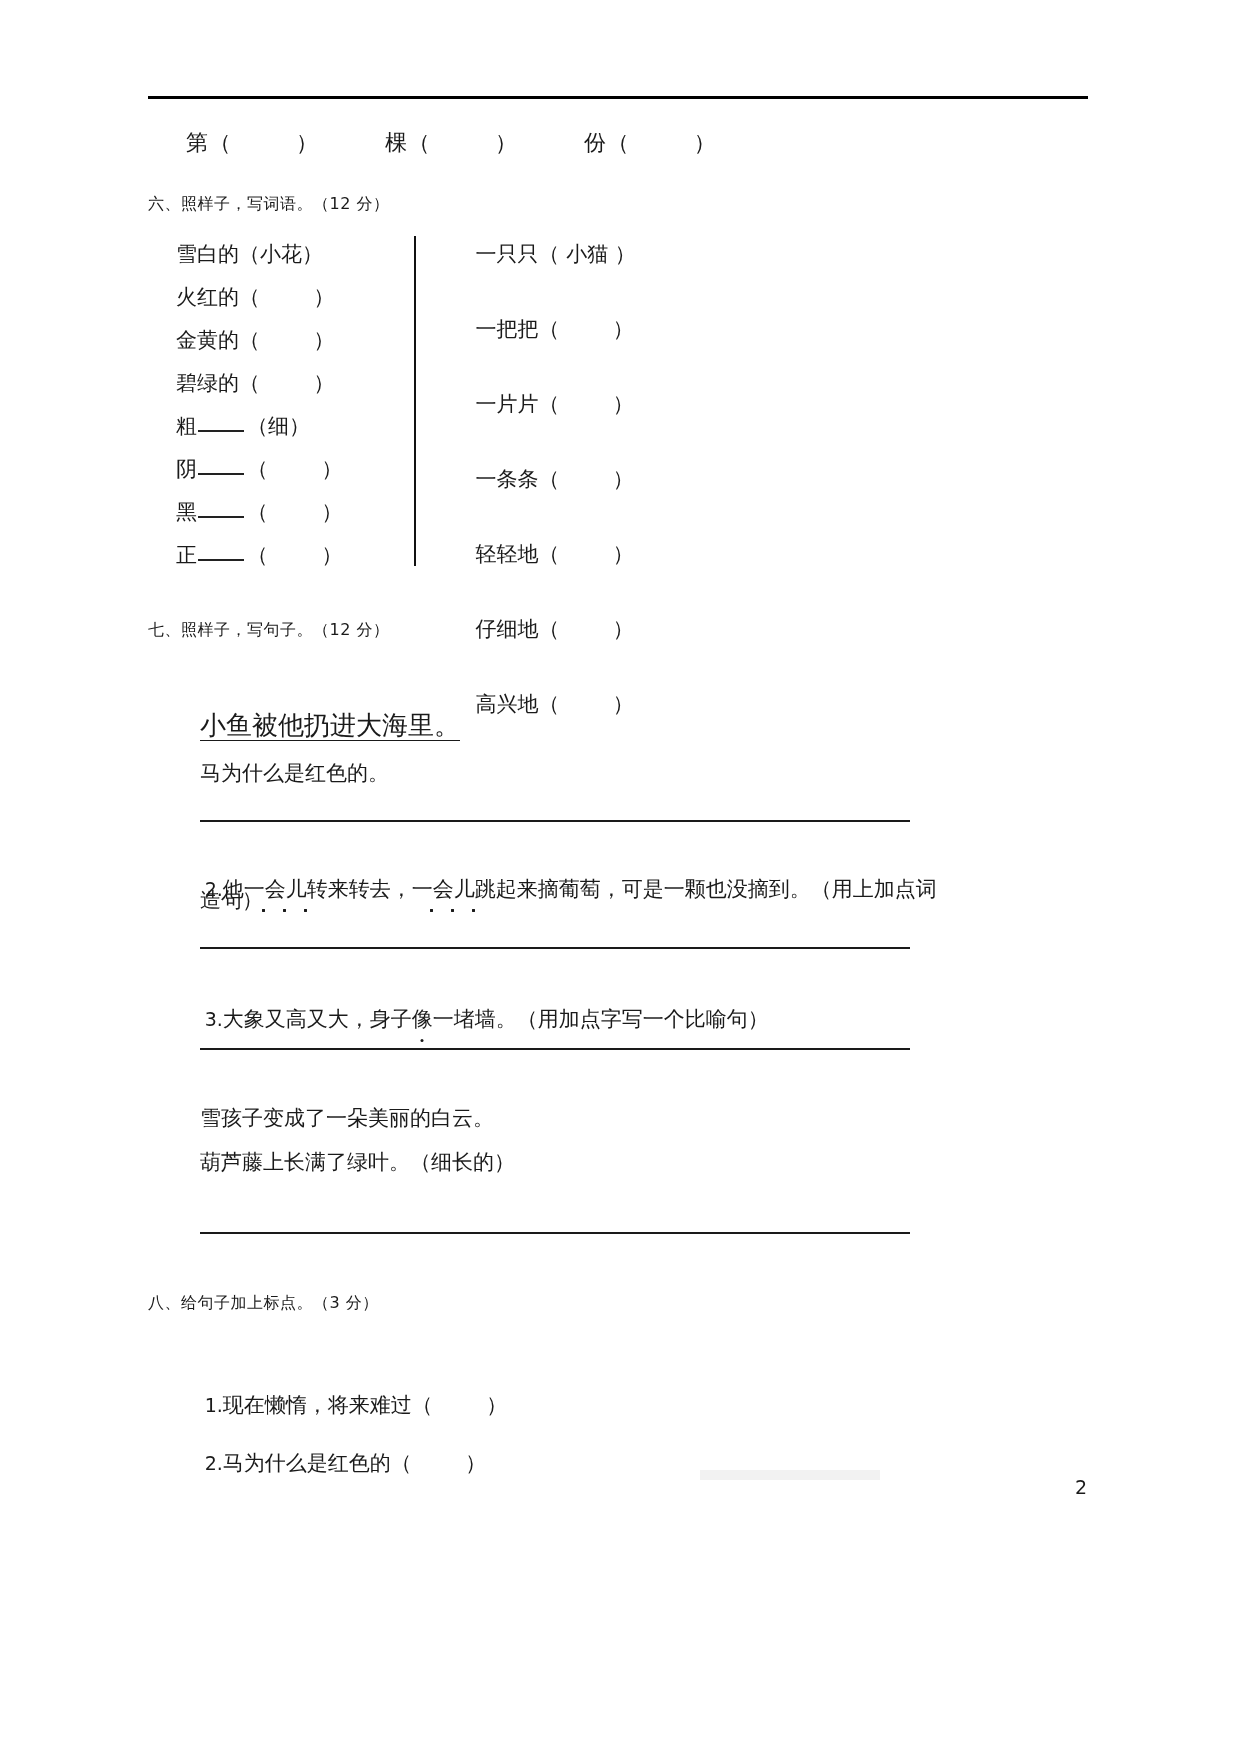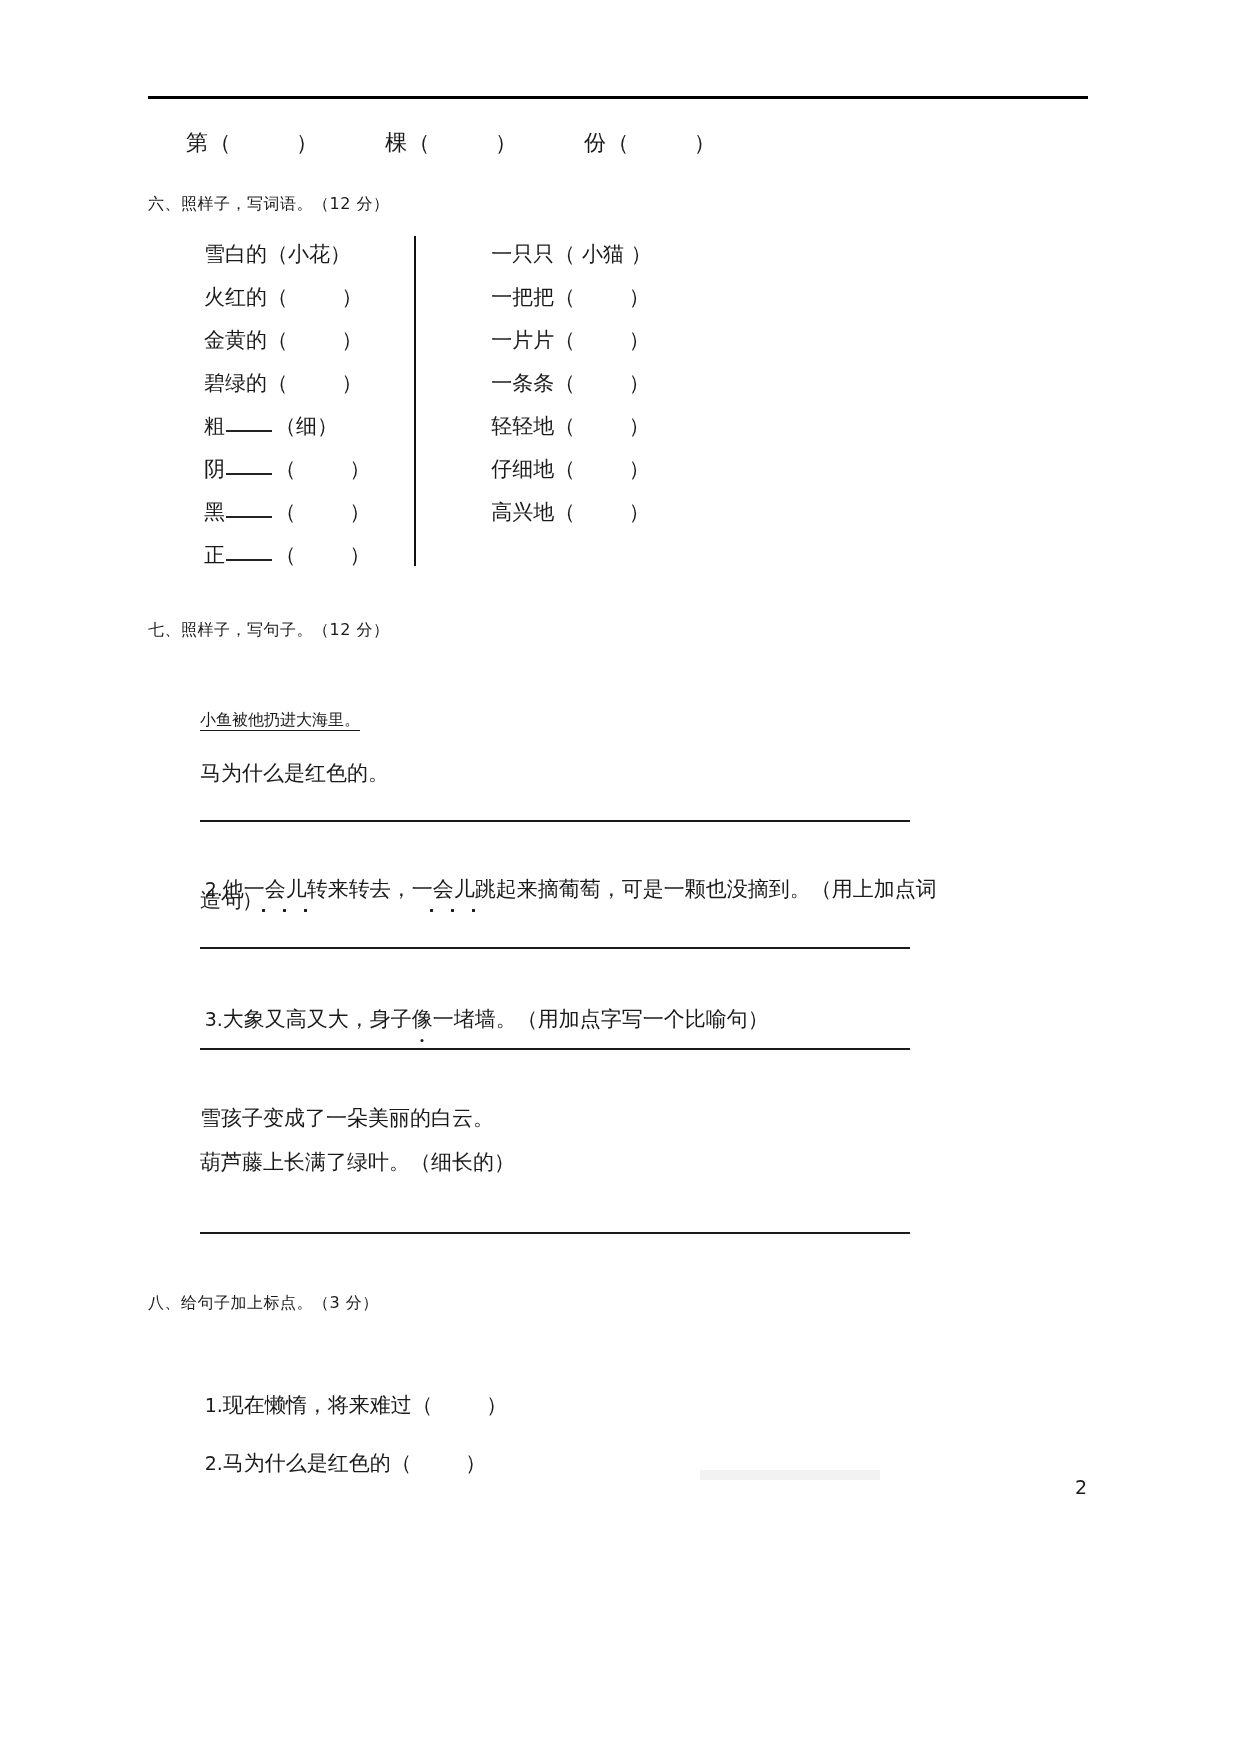--- a/index.html
+++ b/index.html
@@ -73,22 +73,22 @@
     width: 560px;
   }
   .six-columns {
     position: relative;
     display: flex;
   }
   .six-col {
     display: flex;
     flex-direction: column;
   }
-  .six-col.left { width: 222px; margin-left: 28px; }
-  .six-col.right { width: 290px; margin-left: 100px; }
+  .six-col.left { width: 222px; }
+  .six-col.right { width: 290px; margin-left: 100px; gap: 32px; }
   .six-item {
     height: 43px;
     display: flex;
     align-items: center;
     font-size: 21px;
     white-space: pre;
   }
   .six-item .word { letter-spacing: 0px; }
   .six-item .dash {
     display: inline-block;
@@ -115,21 +115,21 @@
   .q-item {
     position: absolute;
     font-size: 21px;
     white-space: pre-wrap;
     line-height: 1.55;
   }
   .q-num { font-size: 19px; }
 
   .answer-underlined {
     position: absolute;
-    font-size: 16px;
+    font-size: 26px;
     white-space: pre;
     border-bottom: 1.5px solid #1a1a1a;
     padding-bottom: 2px;
   }
 
   .blank-rule {
     position: absolute;
     height: 2px;
     background: #1a1a1a;
   }

